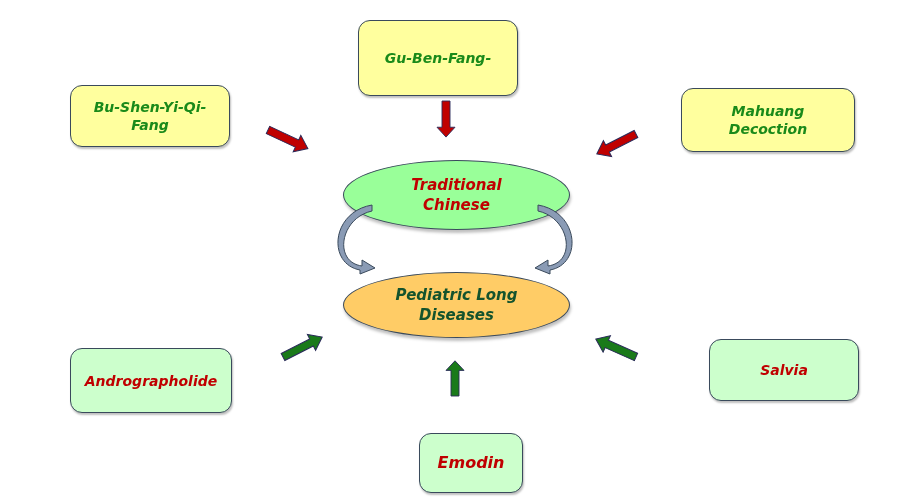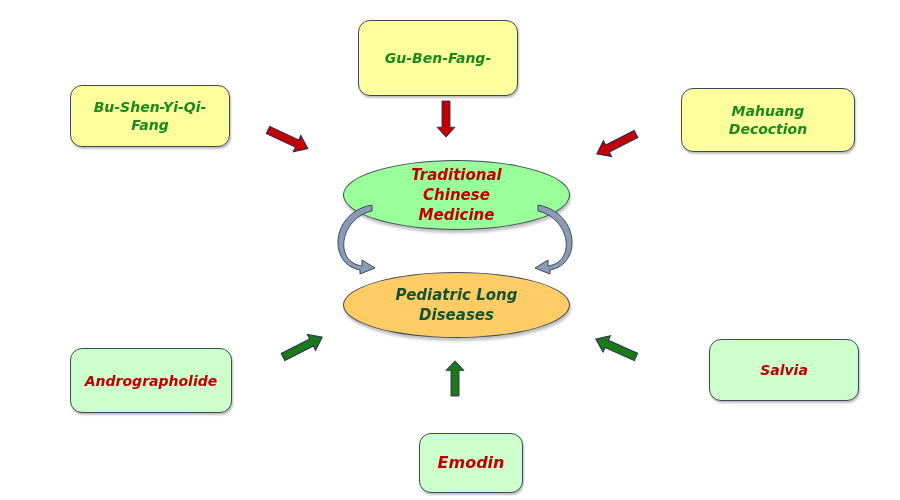--- a/index.html
+++ b/index.html
@@ -51,21 +51,20 @@
 </div>
 
 <div class="node mint" style="left:709px; top:339px; width:150px; height:62px;align-items:center;">
   <span>Salvia</span>
 </div>
 
 <div class="ellipse tcm" style="left:343px; top:147px; width:227px; height:70px;margin-top:13px;">
   <div>
     <div>Traditional</div>
     <div>Chinese</div>
-    <div>Medicine</div>
   </div>
 </div>
 
 <div class="ellipse pld" style="left:343px; top:272px; width:227px; height:66px;">
   <div>
     <div>Pediatric Long</div>
     <div>Diseases</div>
   </div>
 </div>
 

